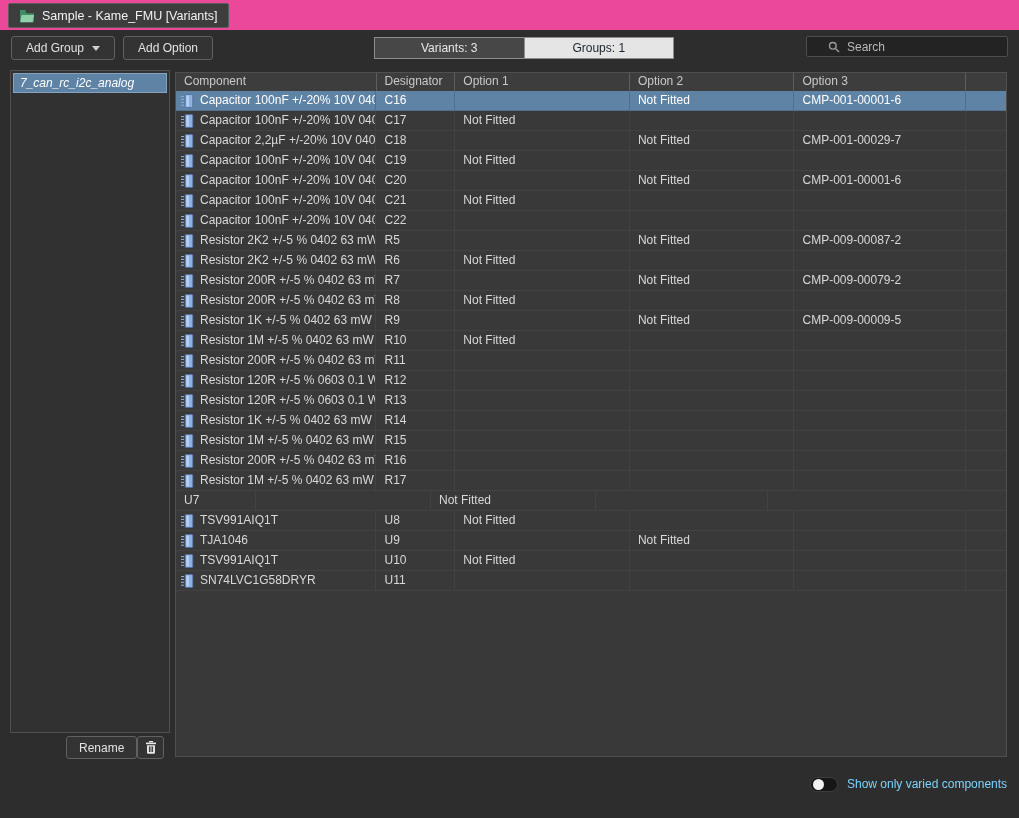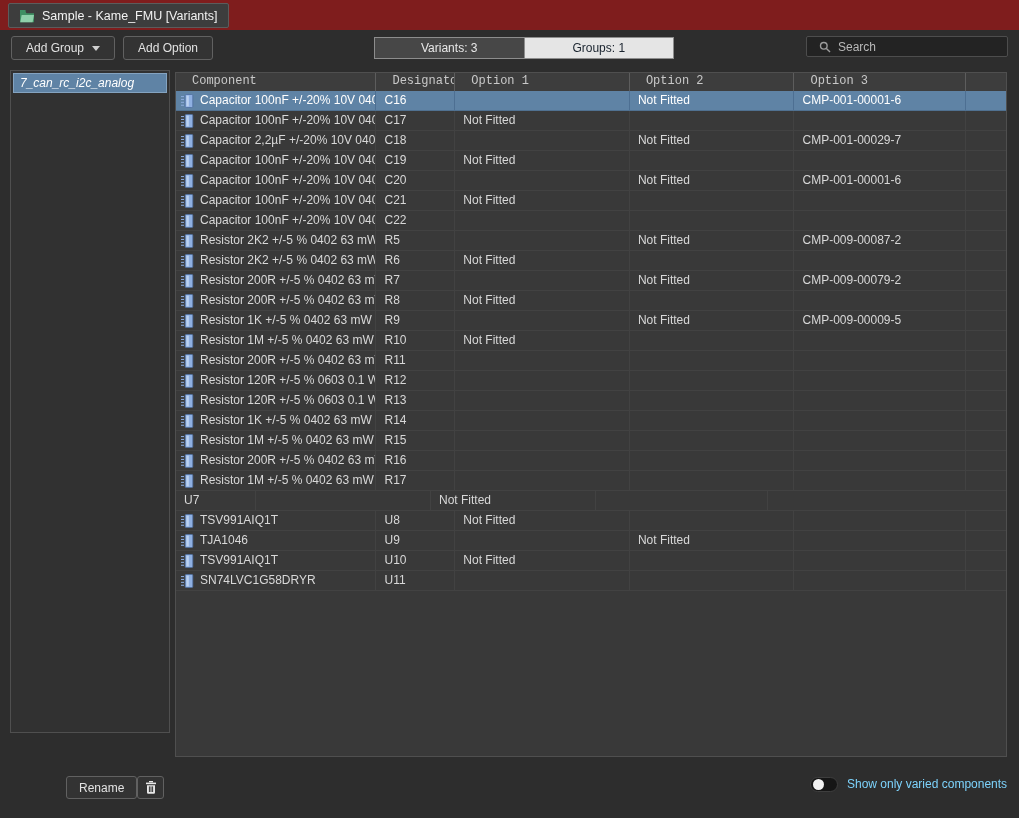--- a/index.html
+++ b/index.html
@@ -8,21 +8,21 @@
     position:relative;
     background:#2d2d2d;
     font-family:"Liberation Sans", sans-serif;
     overflow:hidden;
     color:#d8d8d8;
   }
 
   
   .titlebar {
     position:absolute; left:0; top:0; width:1019px; height:30px;
-    background:#7f1d1d;
+    background:#ec4899;
   }
   .title-tab {
     position:absolute; left:8px; top:3px; height:25px;
     background:#3d3d3d; border:1px solid #5c5c5c; border-radius:2px;
     display:flex; align-items:center; gap:7px; padding:0 10px;
     color:#f2f2f2; font-size:12.5px;
   }
 
   
   .btn {
@@ -46,57 +46,56 @@
   .seg-btn {
     flex:1; display:flex; align-items:center; justify-content:center;
     font-size:12px;
   }
   .seg-variants { background:#474747; color:#e8e8e8; border-right:1px solid #8d8d8d; }
   .seg-groups  { background:#e5e5e5; color:#19232e; }
 
   .search-box {
     position:absolute; left:806px; top:36px; width:202px; height:21px;
     background:#232323; border:1px solid #4d4d4d; border-radius:2px;
-    display:flex; align-items:center; gap:7px; padding:0 12px;
+    display:flex; align-items:center; gap:7px; padding:0 21px;
   }
   .search-box input {
     flex:1; background:transparent; border:none; outline:none;
     color:#cccccc; font-size:12px; font-family:"Liberation Sans", sans-serif;
   }
   .search-box input::placeholder { color:#b9b9b9; opacity:1; }
 
   
   .sidebar {
     position:absolute; left:10px; top:70px; width:160px; height:663px;
     background:#313131; border:1px solid #4f4f4f;
   }
   .sidebar-item {
     margin:2px; height:20px; line-height:18px; padding:0 6px;
     font-size:12px; color:#d8d8d8; white-space:nowrap; overflow:hidden;font-style:italic;
   }
   .sidebar-item.selected {
     background:#5f83a5; color:#ffffff; border:1px solid #84a3c0;
   }
-  .sidebar-actions { position:absolute; left:10px; top:736px; width:160px; height:23px;margin-top:40px; }
+  .sidebar-actions { position:absolute; left:10px; top:736px; width:160px; height:23px; }
   #rename-btn { left:56px; top:0; height:23px; padding:0 12px; position:absolute; }
   #delete-btn { left:127px; top:0; width:27px; height:23px; padding:0; position:absolute; }
 
   
   .grid {
     position:absolute; left:175px; top:72px; width:832px; height:685px;
     background:#393939; border:1px solid #4f4f4f; overflow:hidden;
   }
   .thead {
     display:flex; height:18px; background:#3d3d3d;
     color:#c9c9c9; font-size:12px;
   }
   .th {
-    line-height:17px; padding:0 16px; white-space:nowrap; overflow:hidden;
+    line-height:17px; padding:0 8px; white-space:nowrap; overflow:hidden;
     border-left:1px solid #5d5d5d;
-    font-family:Liberation Mono, monospace;
   }
   .th:first-child { border-left:none; }
   .c0 { width:200px; } .c1 { width:79px; } .c2 { width:175px; }
   .c3 { width:165px; } .c4 { width:172px; } .c5 { width:41px; }
   .trow {
     display:flex; height:20px; border-bottom:1px solid #424242;
     font-size:12px; color:#d8d8d8; background:#393939;
   }
   .cell {
     line-height:19px; padding:0 8px; white-space:nowrap; overflow:hidden;

